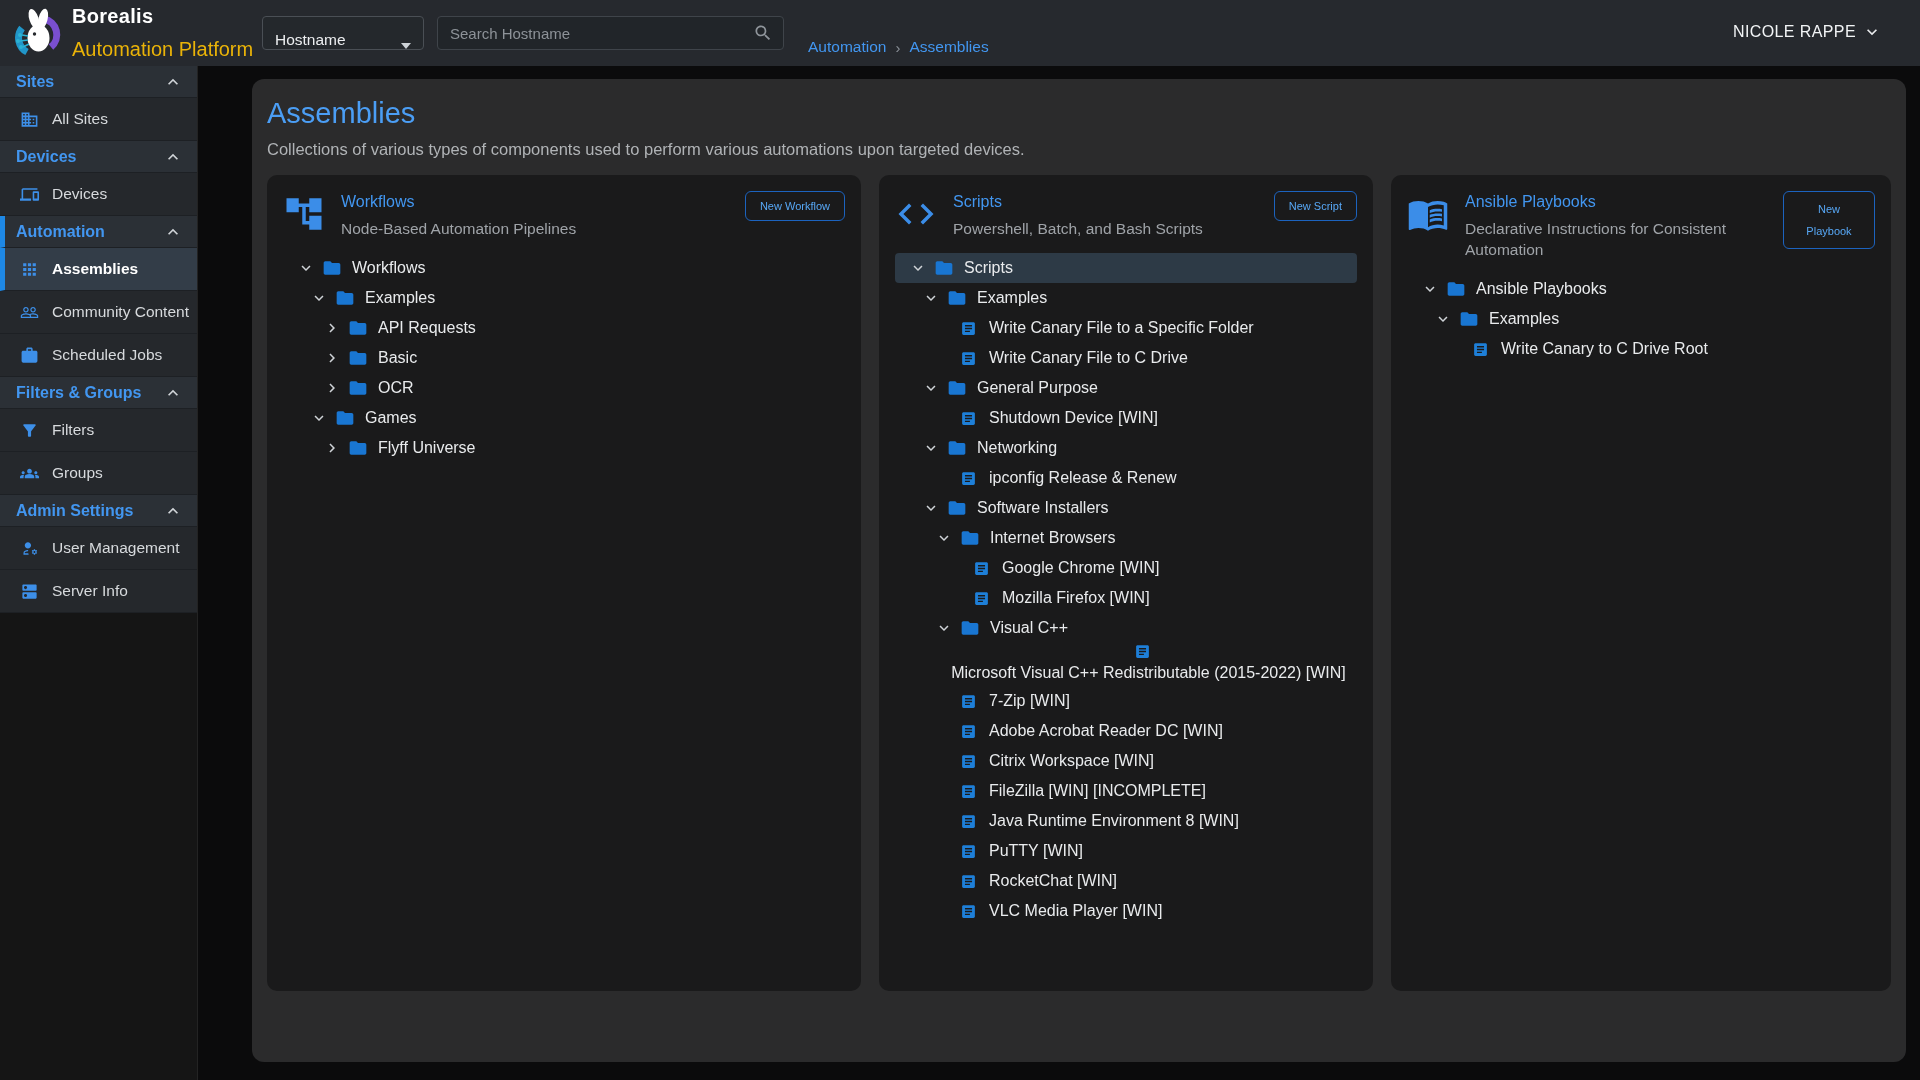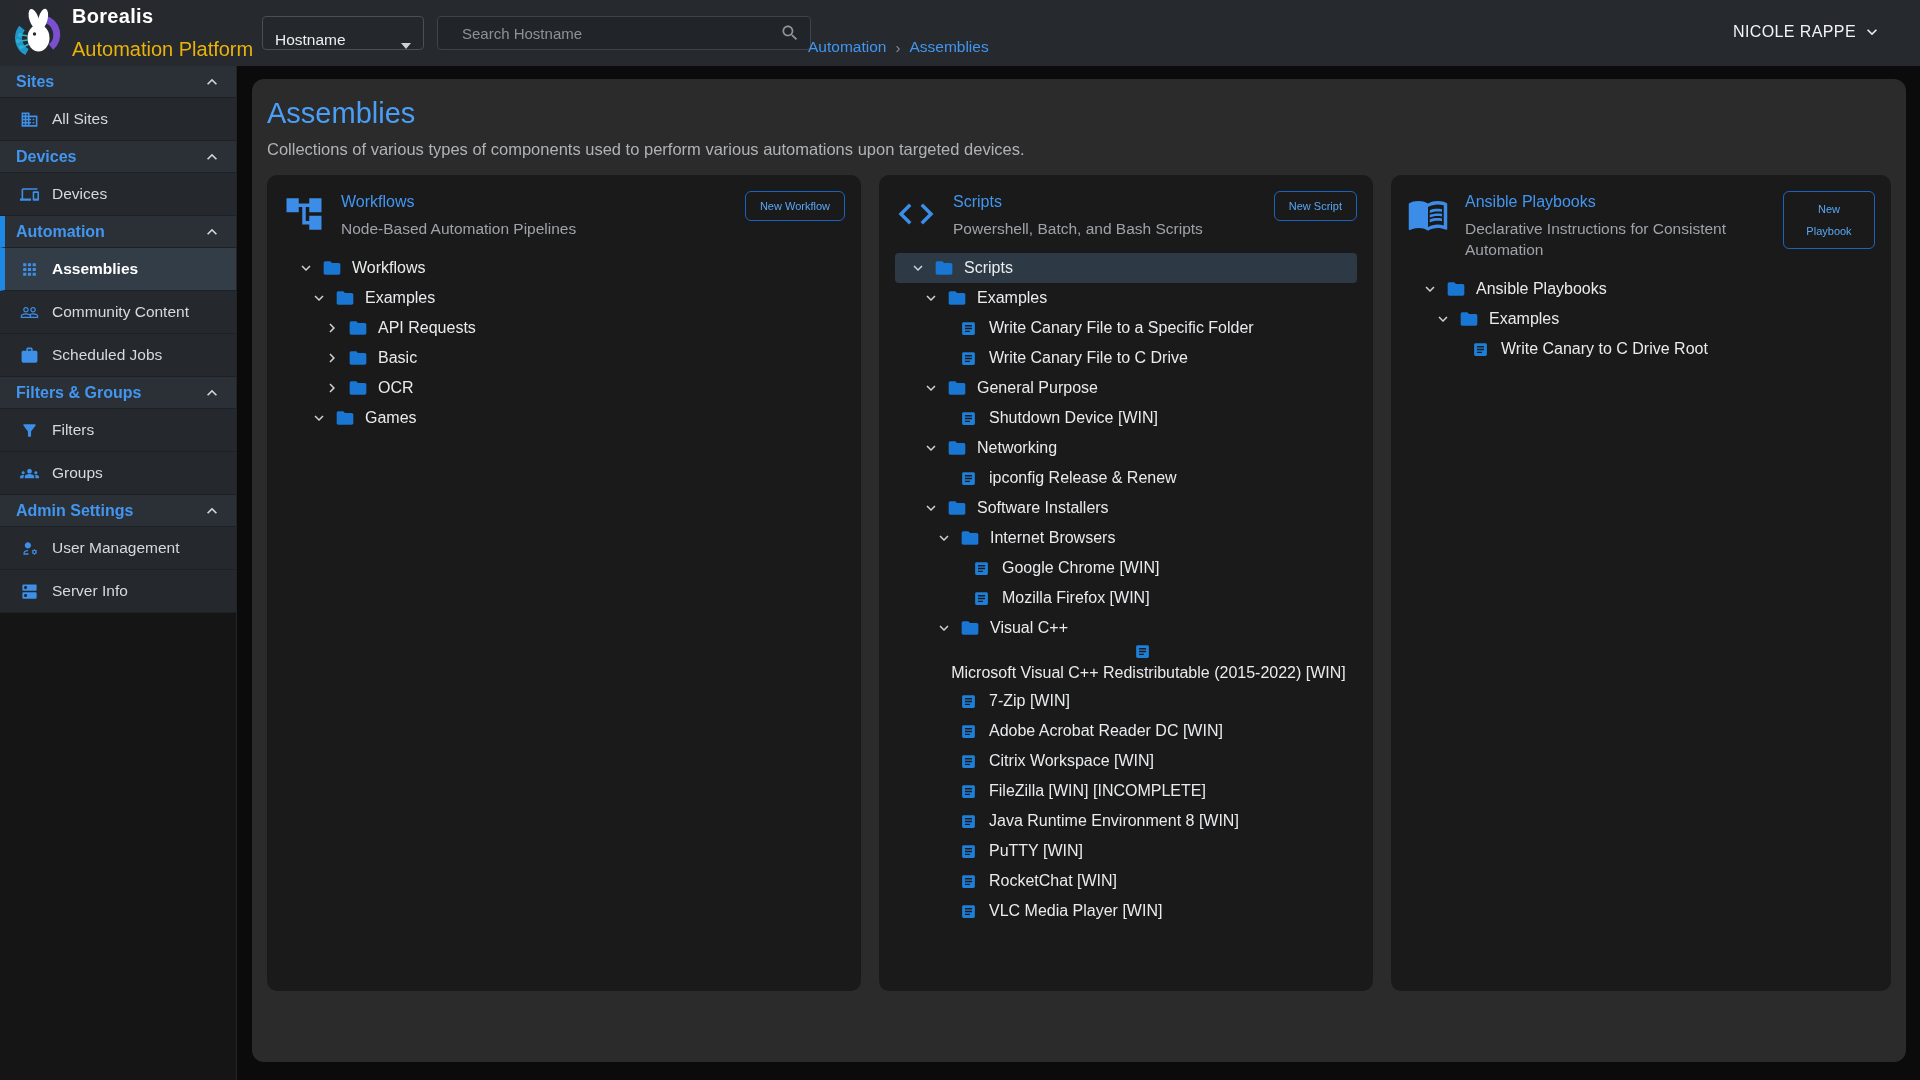--- a/index.html
+++ b/index.html
@@ -27,35 +27,35 @@
   
   #topbar{position:absolute;left:0;top:0;width:1920px;height:66px;background:var(--topbar-bg);z-index:3;}
   .brand{position:absolute;left:14px;top:5px;display:flex;align-items:center;gap:10px;}
   .brand-name{font-size:20px;font-weight:bold;color:#fff;letter-spacing:.3px;}
   .brand-sub{font-size:20px;color:#eab308;margin-top:10px;}
   .hostname-select{position:absolute;left:262px;top:16px;width:162px;height:34px;background:#24282c;
     border:1px solid #4a4f55;border-radius:4px;display:flex;align-items:flex-end;justify-content:space-between;
     padding:0 12px;color:#eceef0;font-size:15.5px;cursor:pointer;}
   .select-caret{width:0;height:0;border-left:5px solid transparent;border-right:5px solid transparent;
     border-top:6px solid #cdd2d7;}
-  .searchbox{position:absolute;left:437px;top:16px;width:374px;height:34px;background:#212529;
-    border:1px solid #3f444a;border-radius:4px;display:flex;align-items:center;padding:0 10px 0 24px;}
+  .searchbox{position:absolute;left:437px;top:16px;width:347px;height:34px;background:#212529;
+    border:1px solid #3f444a;border-radius:4px;display:flex;align-items:center;padding:0 10px 0 12px;}
   .searchbox input{flex:1;background:transparent;border:none;outline:none;color:#dfe2e5;font-size:15px;
     font-family:inherit;}
   .searchbox input::placeholder{color:#8d9298;}
   .search-ic{color:#8f959b;}
   .breadcrumb{position:absolute;left:808px;top:38px;display:flex;align-items:center;gap:9px;font-size:15.5px;}
   .crumb{color:var(--accent);cursor:pointer;}
   .crumb-sep{color:#8a9097;font-size:15px;}
   .userbox{position:absolute;right:38px;top:22px;display:flex;align-items:center;gap:6px;cursor:pointer;}
   .username{color:#f2f4f6;font-size:16px;letter-spacing:.4px;}
   .user-caret{color:#e8eaec;}
 
   
-  #sidebar{position:absolute;left:0;top:66px;width:237px;height:1014px;background:var(--sb-below-bg);
+  #sidebar{position:absolute;left:0;top:66px;width:198px;height:1014px;background:var(--sb-below-bg);
     border-right:1px solid #232323;}
   .sb-header{height:32px;background:var(--sb-header-bg);display:flex;align-items:center;
     justify-content:space-between;padding:0 14px 0 16px;border-bottom:1px solid #1d2024;cursor:pointer;}
   .sb-header-label{color:var(--accent);font-size:16px;font-weight:bold;}
   .sb-header .chev{color:#d0d4d8;}
   .sb-item{height:43px;background:var(--sb-item-bg);display:flex;align-items:center;gap:13px;
     padding-left:20px;border-bottom:1px solid #1d2024;cursor:pointer;}
   .sb-item .sbicon{color:var(--sb-icon-blue);}
   .sb-item span{color:#d7dadd;font-size:15.5px;}
   .sb-section.active .sb-header{border-left:5px solid var(--active-border);padding-left:11px;}
@@ -303,20 +303,29 @@
           </div>
           <div class="tree-row" style="padding-left: 27px;">
             <svg width="18" height="18" viewBox="0 0 24 24" class="tw-chev">
               <path fill="currentColor" d="M16.59 8.59 12 13.17 7.41 8.59 6 10l6 6 6-6z"></path>
             </svg>
             <svg width="20" height="20" viewBox="0 0 24 24" class="tw-folder">
               <path fill="currentColor" d="M10 4H4c-1.1 0-1.99.9-1.99 2L2 18c0 1.1.9 2 2 2h16c1.1 0 2-.9 2-2V8c0-1.1-.9-2-2-2h-8l-2-2z"></path>
             </svg>
             <span class="tree-label">Games</span>
           </div>
+          <div class="tree-row" style="padding-left: 40px;">
+            <svg width="18" height="18" viewBox="0 0 24 24" class="tw-chev">
+              <path fill="currentColor" d="M10 6 8.59 7.41 13.17 12l-4.58 4.59L10 18l6-6z"></path>
+            </svg>
+            <svg width="20" height="20" viewBox="0 0 24 24" class="tw-folder">
+              <path fill="currentColor" d="M10 4H4c-1.1 0-1.99.9-1.99 2L2 18c0 1.1.9 2 2 2h16c1.1 0 2-.9 2-2V8c0-1.1-.9-2-2-2h-8l-2-2z"></path>
+            </svg>
+            <span class="tree-label">Flyff Universe</span>
+          </div>
         </div>
       </div>
       <div class="card">
         <div class="card-head">
           <svg width="42" height="42" viewBox="0 0 24 24" class="card-icon">
             <path fill="currentColor" d="M9.4 16.6 4.8 12l4.6-4.6L8 6l-6 6 6 6 1.4-1.4zm5.2 0 4.6-4.6-4.6-4.6L16 6l6 6-6 6-1.4-1.4z"></path>
           </svg>
           <div class="card-titles">
             <div class="card-title">Scripts</div>
             <div class="card-sub">Powershell, Batch, and Bash Scripts</div>

